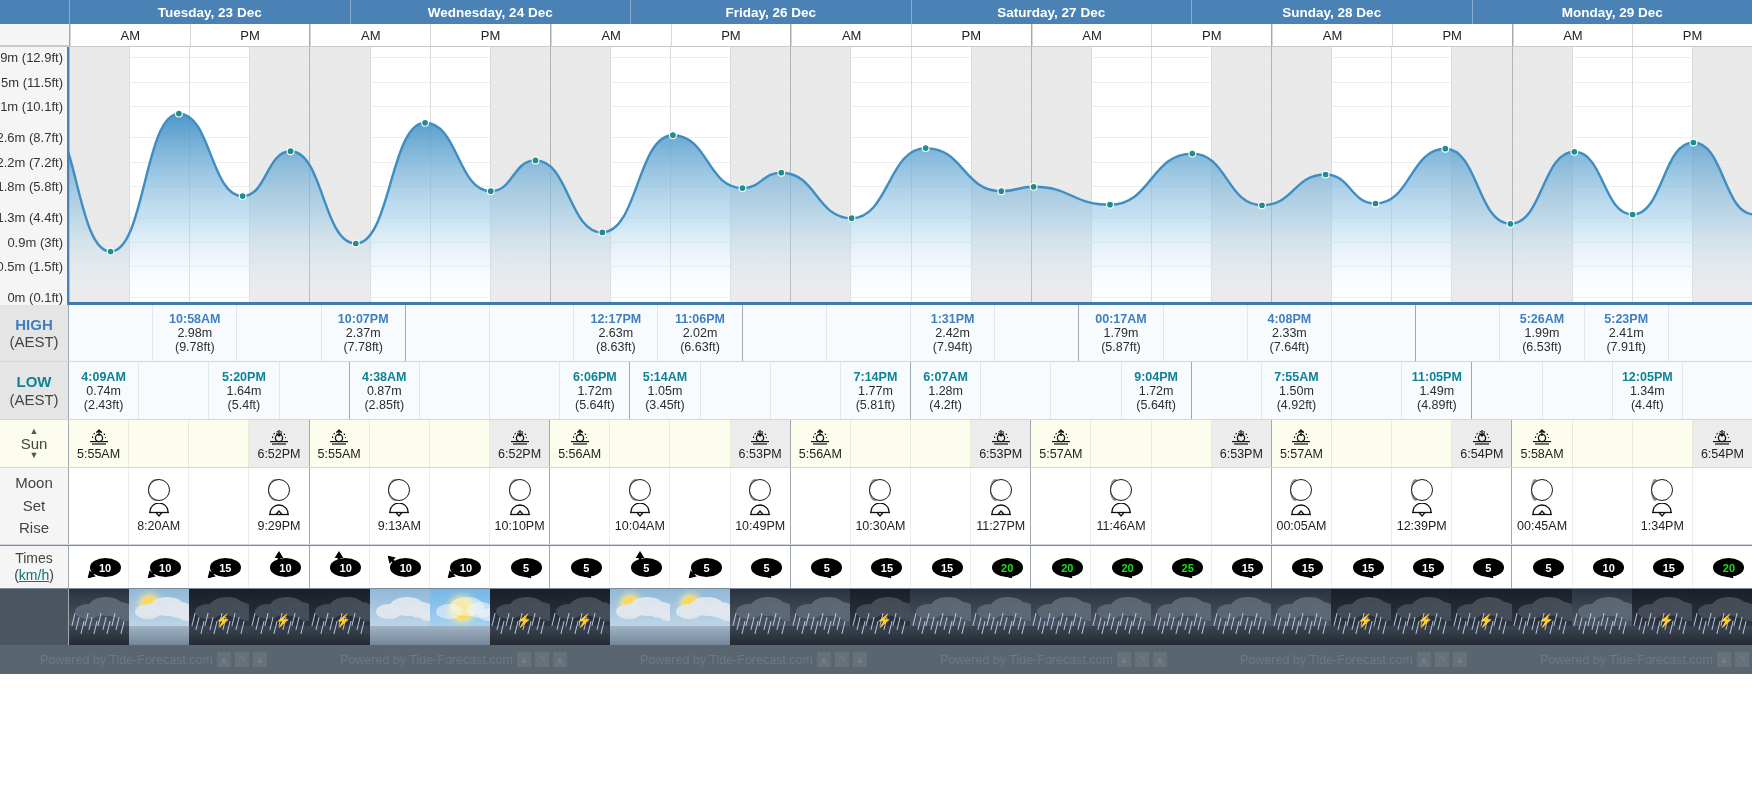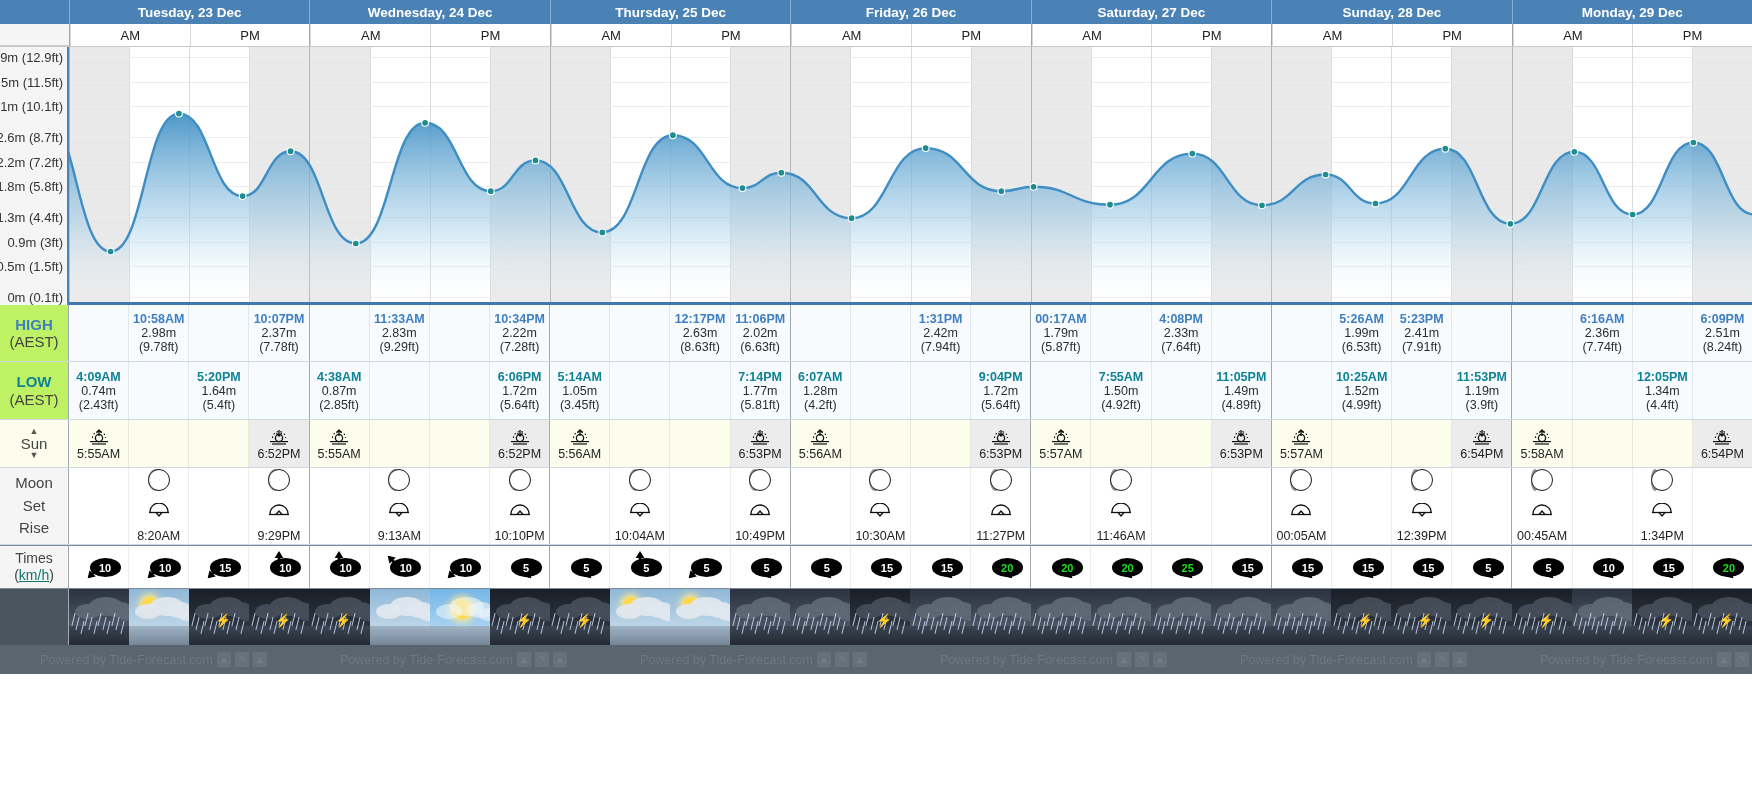--- a/index.html
+++ b/index.html
@@ -117,21 +117,21 @@
   }
   #plot .vsep.dayline { background: #b4b4b4; }
   #plot svg { position: absolute; inset: 0; }
 
   
   .tiderow { border-bottom: 1px solid #cfd8e0; }
   #highrow { height: 57px; }
   #lowrow  { height: 58px; }
   .tiderow .lbl {
     font-size: 15px; line-height: 1.15;
-    background: #bef264;
+    background: #e5e5e5;
     border-right: 1px solid #9fa9b2;
   }
   .tiderow .lbl .big { font-weight: bold; font-size: 15px; }
   #highrow .lbl .big { color: #3f7fc1; }
   #lowrow  .lbl .big { color: #0f8296; }
   .tiderow .day { border-left: 1px solid #9fa9b2; background: #f7fbfe; }
   .tiderow .day:first-child { border-left: none; }
   .quarter {
     flex: 1 1 0;
     border-left: 1px solid #e0e8ef;
@@ -166,21 +166,21 @@
   #moonrow .lbl {
     background: #f5f5f5; border-right: 1px solid #9fa9b2;
     font-size: 15px; gap: 4px; line-height: 1.25;
   }
   #moonrow .day { border-left: 1px solid #9fa9b2; }
   #moonrow .day:first-child { border-left: none; }
   .moonq {
     flex: 1 1 0; border-left: 1px solid #ededed;
     display: flex; flex-direction: column;
     align-items: center; justify-content: center;
-    font-size: 12.5px; color: #222; gap: 12px;
+    font-size: 12.5px; color: #222; gap: 2px;
   }
   .moonq:first-child { border-left: none; }
   .moonglyph { width: 22px; height: 22px; position: relative; }
   .moonglyph .disc {
     position: absolute; inset: 0; border-radius: 50%;
     border: 1.4px solid #1a1a1a; background: #fff;
   }
   .moonglyph .lit {
     position: absolute; top: 0; bottom: 0; border-radius: 50%;
     background: #8c8c8c;
@@ -237,21 +237,20 @@
 <body>
 
 <div id="page">
 
 
   <div class="row" id="dayhdr">
     <div class="lbl"></div>
     <div class="cells" id="dayhdr-cells">
         <div class="day">Tuesday, 23 Dec</div>
         <div class="day">Wednesday, 24 Dec</div>
-        <div class="day">Thursday, 25 Dec</div>
         <div class="day">Friday, 26 Dec</div>
         <div class="day">Saturday, 27 Dec</div>
         <div class="day">Sunday, 28 Dec</div>
         <div class="day">Monday, 29 Dec</div>
       </div>
   </div>
 
   <div class="row" id="ampmhdr">
     <div class="lbl"></div>
     <div class="cells" id="ampmhdr-cells">
@@ -407,34 +406,20 @@
           </div>
           <div class="quarter"></div>
           <div class="quarter">
             <div class="t">10:07PM</div>
             <div>2.37m</div>
             <div>(7.78ft)</div>
           </div>
         </div>
         <div class="day">
           <div class="quarter"></div>
-          <div class="quarter">
-            <div class="t">11:33AM</div>
-            <div>2.83m</div>
-            <div>(9.29ft)</div>
-          </div>
-          <div class="quarter"></div>
-          <div class="quarter">
-            <div class="t">10:34PM</div>
-            <div>2.22m</div>
-            <div>(7.28ft)</div>
-          </div>
-        </div>
-        <div class="day">
-          <div class="quarter"></div>
           <div class="quarter"></div>
           <div class="quarter">
             <div class="t">12:17PM</div>
             <div>2.63m</div>
             <div>(8.63ft)</div>
           </div>
           <div class="quarter">
             <div class="t">11:06PM</div>
             <div>2.02m</div>
             <div>(6.63ft)</div>
@@ -470,34 +455,20 @@
             <div class="t">5:26AM</div>
             <div>1.99m</div>
             <div>(6.53ft)</div>
           </div>
           <div class="quarter">
             <div class="t">5:23PM</div>
             <div>2.41m</div>
             <div>(7.91ft)</div>
           </div>
           <div class="quarter"></div>
-        </div>
-        <div class="day">
-          <div class="quarter"></div>
-          <div class="quarter">
-            <div class="t">6:16AM</div>
-            <div>2.36m</div>
-            <div>(7.74ft)</div>
-          </div>
-          <div class="quarter"></div>
-          <div class="quarter">
-            <div class="t">6:09PM</div>
-            <div>2.51m</div>
-            <div>(8.24ft)</div>
-          </div>
         </div>
       </div>
   </div>
 
   <div class="row tiderow" id="lowrow">
     <div class="lbl">
       <span class="big">LOW</span>
       <span>(AEST)</span>
     </div>
     <div class="cells" id="low-cells">
@@ -562,34 +533,20 @@
           <div class="quarter">
             <div class="t">7:55AM</div>
             <div>1.50m</div>
             <div>(4.92ft)</div>
           </div>
           <div class="quarter"></div>
           <div class="quarter">
             <div class="t">11:05PM</div>
             <div>1.49m</div>
             <div>(4.89ft)</div>
-          </div>
-        </div>
-        <div class="day">
-          <div class="quarter"></div>
-          <div class="quarter">
-            <div class="t">10:25AM</div>
-            <div>1.52m</div>
-            <div>(4.99ft)</div>
-          </div>
-          <div class="quarter"></div>
-          <div class="quarter">
-            <div class="t">11:53PM</div>
-            <div>1.19m</div>
-            <div>(3.9ft)</div>
           </div>
         </div>
         <div class="day">
           <div class="quarter"></div>
           <div class="quarter"></div>
           <div class="quarter">
             <div class="t">12:05PM</div>
             <div>1.34m</div>
             <div>(4.4ft)</div>
           </div>

